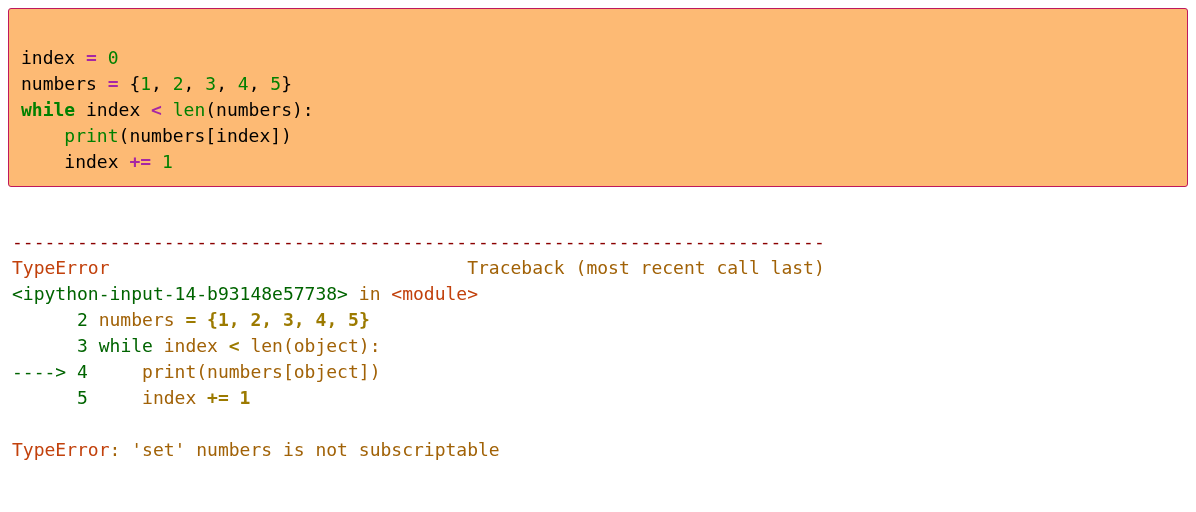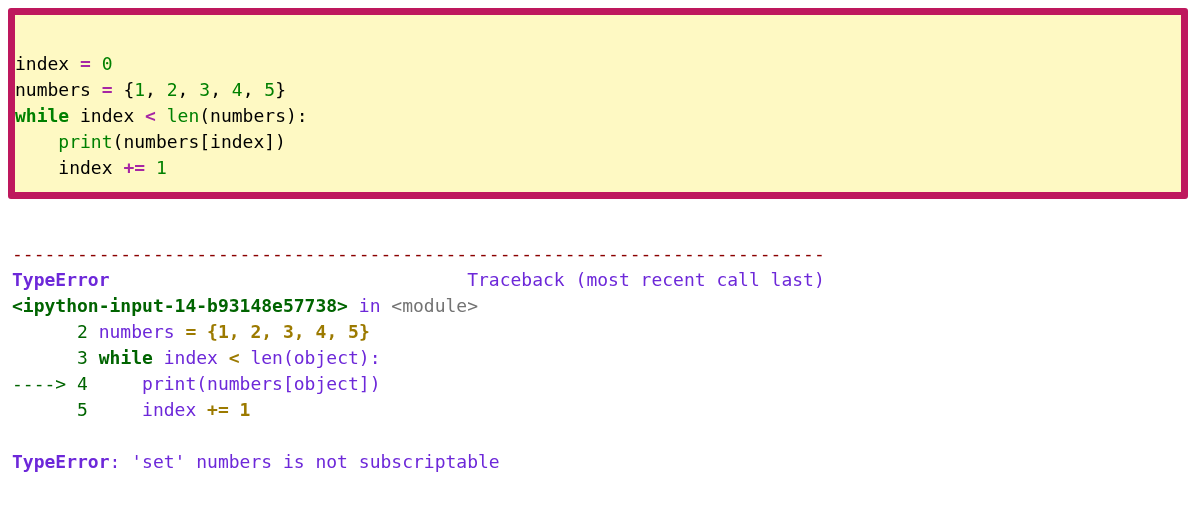--- a/index.html
+++ b/index.html
@@ -5,45 +5,45 @@
     * { margin: 0; padding: 0; box-sizing: border-box; }
     body {
       font-family: "DejaVu Sans Mono", "Menlo", "Consolas", monospace;
       font-size: 18px;
       line-height: 1.45;
       background: #fff;
       padding: 8px;
       width: 1196px;
     }
     .code-cell {
-      background: #fef9c3;
-      border: 7px solid #be185d;
+      background: #fdba74;
+      border: 1px solid #be185d;
       border-radius: 3px;
-      padding: 10px 0;
+      padding: 10px 12px;
       margin-bottom: 14px;
       white-space: pre;
       overflow: hidden;
     }
     .output {
       white-space: pre;
       padding: 2px 4px;
     }
     .tok-kw   { color: #008000; font-weight: bold; }   
     .tok-op   { color: #a626a4; font-weight: bold; }   
     .tok-num  { color: #008000; }                       
     .tok-fn   { color: #008000; }                       
     .tok-var  { color: #000; }
     .tok-punc { color: #000; }
 
-    .ansi-red-b   { color: #6d28d9; font-weight: bold; margin-top: 35px; }
+    .ansi-red-b   { color: #c2410c; font-weight: normal; margin-top: 35px; }
     .ansi-green   { color: #006400; }
-    .ansi-green-b { color: #006400; font-weight: bold; }
-    .ansi-cyan    { color: #737373; text-align: center; }
+    .ansi-green-b { color: #006400; font-weight: normal; }
+    .ansi-cyan    { color: #c2410c; text-align: center; }
     .ansi-gold    { color: #9c7a00; font-weight: bold; }
-    .ansi-black   { color: #6d28d9; }
+    .ansi-black   { color: #a16207; }
     .dashes       { color: #8b0000; letter-spacing: 0; }
   </style>
 </head>
 <body>
 
 <div class="code-cell">
 <span><span class="tok-var">index</span> <span class="tok-op">=</span> <span class="tok-num">0</span></span>
 <span><span class="tok-var">numbers</span> <span class="tok-op">=</span> <span class="tok-punc">{</span><span class="tok-num">1</span><span class="tok-punc">,</span> <span class="tok-num">2</span><span class="tok-punc">,</span> <span class="tok-num">3</span><span class="tok-punc">,</span> <span class="tok-num">4</span><span class="tok-punc">,</span> <span class="tok-num">5</span><span class="tok-punc">}</span></span>
 <span><span class="tok-kw">while</span> <span class="tok-var">index</span> <span class="tok-op">&lt;</span> <span class="tok-fn">len</span><span class="tok-punc">(</span><span class="tok-var">numbers</span><span class="tok-punc">):</span></span>
 <span>    <span class="tok-fn">print</span><span class="tok-punc">(</span><span class="tok-var">numbers</span><span class="tok-punc">[</span><span class="tok-var">index</span><span class="tok-punc">])</span></span>

